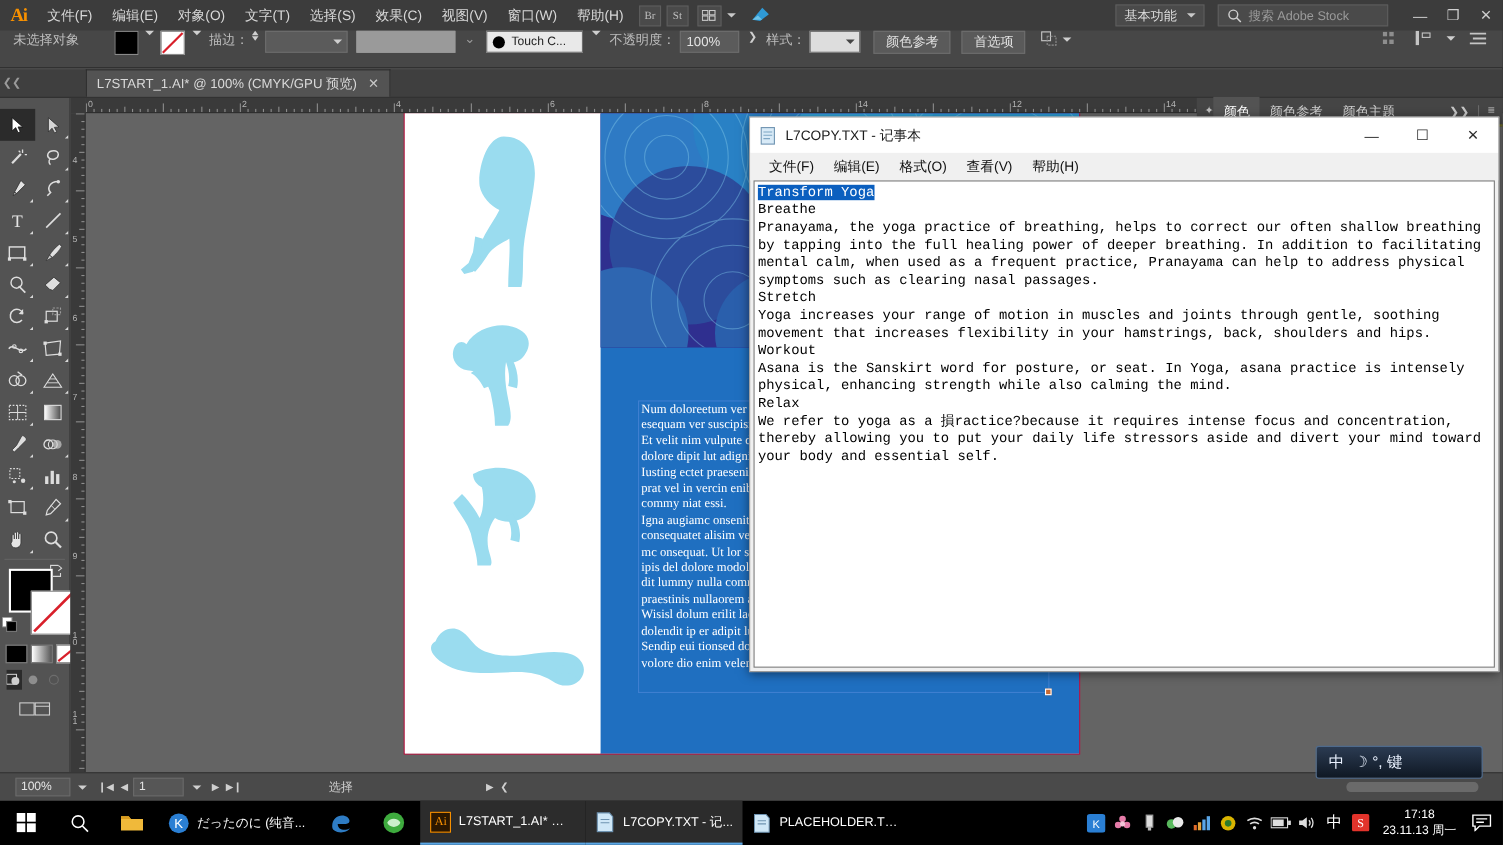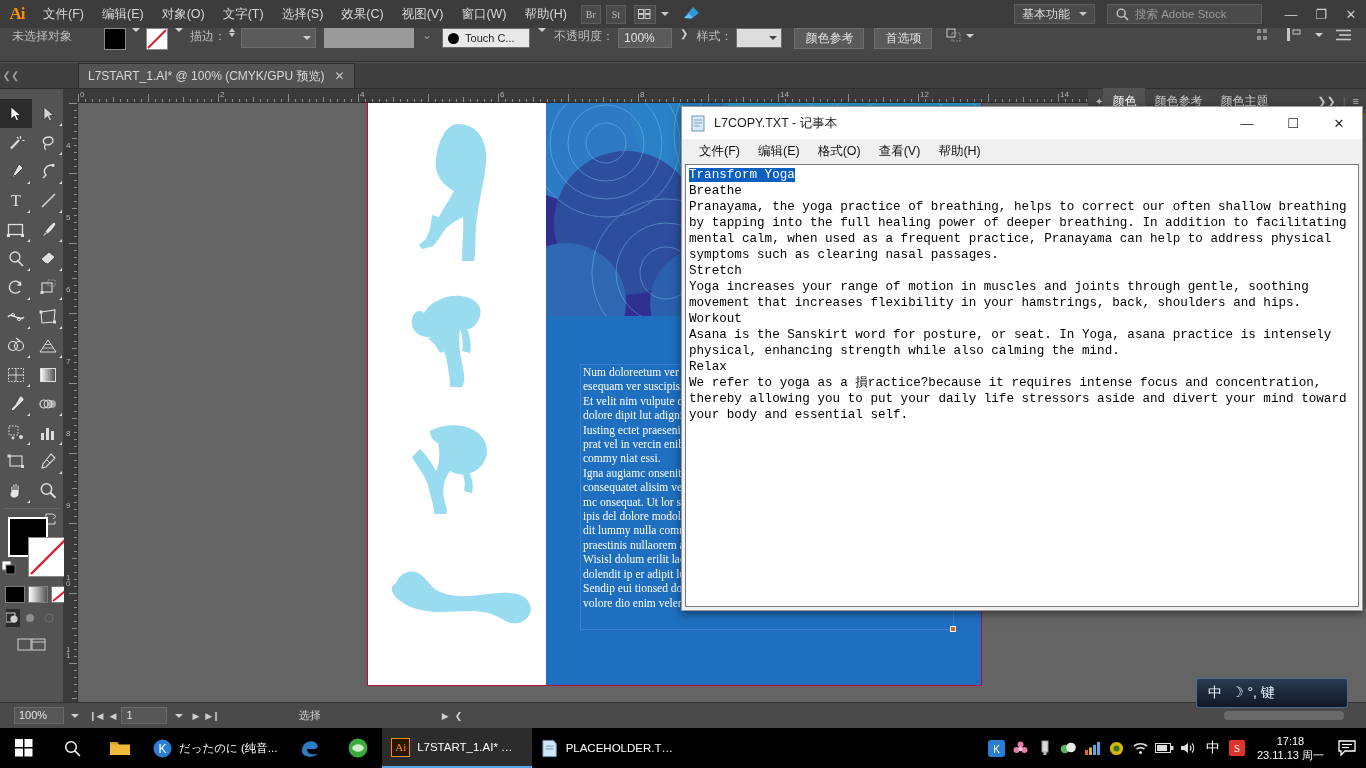--- a/index.html
+++ b/index.html
@@ -1042,20 +1042,28 @@
   <div class="tb-sq">
     <svg width="22" height="22" viewBox="0 0 22 22">
         <circle cx="11" cy="11" r="9.4" fill="#3eab3e"></circle>
         <path d="M5 11 C7 6 15 6 17 11 C15 16 7 16 5 11 Z" fill="#cdefcd"></path>
       </svg>
   </div>
   <div class="tb-app active">
     <span style="width:19px;height:19px;background:#2b1700;border:1px solid #f79000;color:#f79000;font-size:11px;display:flex;align-items:center;justify-content:center;font-family:'Liberation Serif',serif">Ai</span>
     <span class="lbl">L7START_1.AI* @ ...</span>
   </div>
+  <div class="tb-app active">
+    <svg width="18" height="19" viewBox="0 0 18 19">
+        <path d="M2 1 L13 1 L16 4.5 L16 18 L2 18 Z" fill="#cfe7f7" stroke="#6e93b1"></path>
+        <line x1="5" y1="7" x2="13" y2="7" stroke="#6e93b1"></line>
+        <line x1="5" y1="10" x2="13" y2="10" stroke="#6e93b1"></line>
+      </svg>
+    <span class="lbl">L7COPY.TXT - 记...</span>
+  </div>
   <div class="tb-app">
     <svg width="18" height="19" viewBox="0 0 18 19">
         <path d="M2 1 L13 1 L16 4.5 L16 18 L2 18 Z" fill="#cfe7f7" stroke="#6e93b1"></path>
         <line x1="5" y1="7" x2="13" y2="7" stroke="#6e93b1"></line>
         <line x1="5" y1="10" x2="13" y2="10" stroke="#6e93b1"></line>
       </svg>
     <span class="lbl">PLACEHOLDER.TX...</span>
   </div>
 
   <div id="tray">

